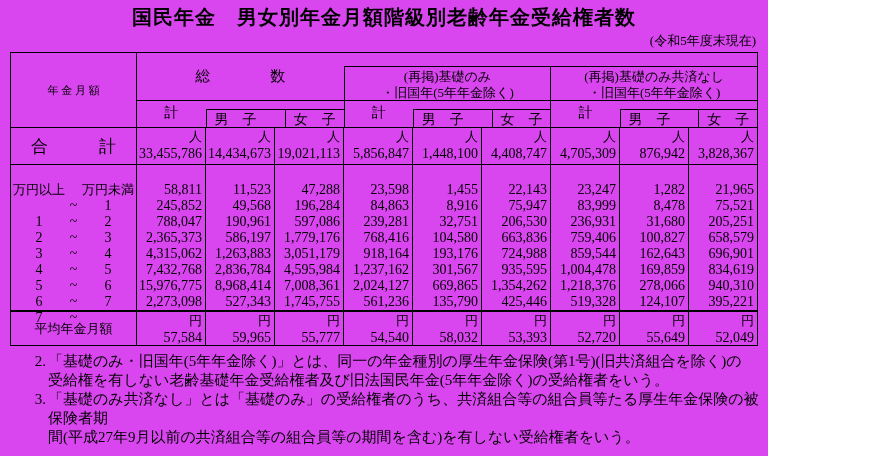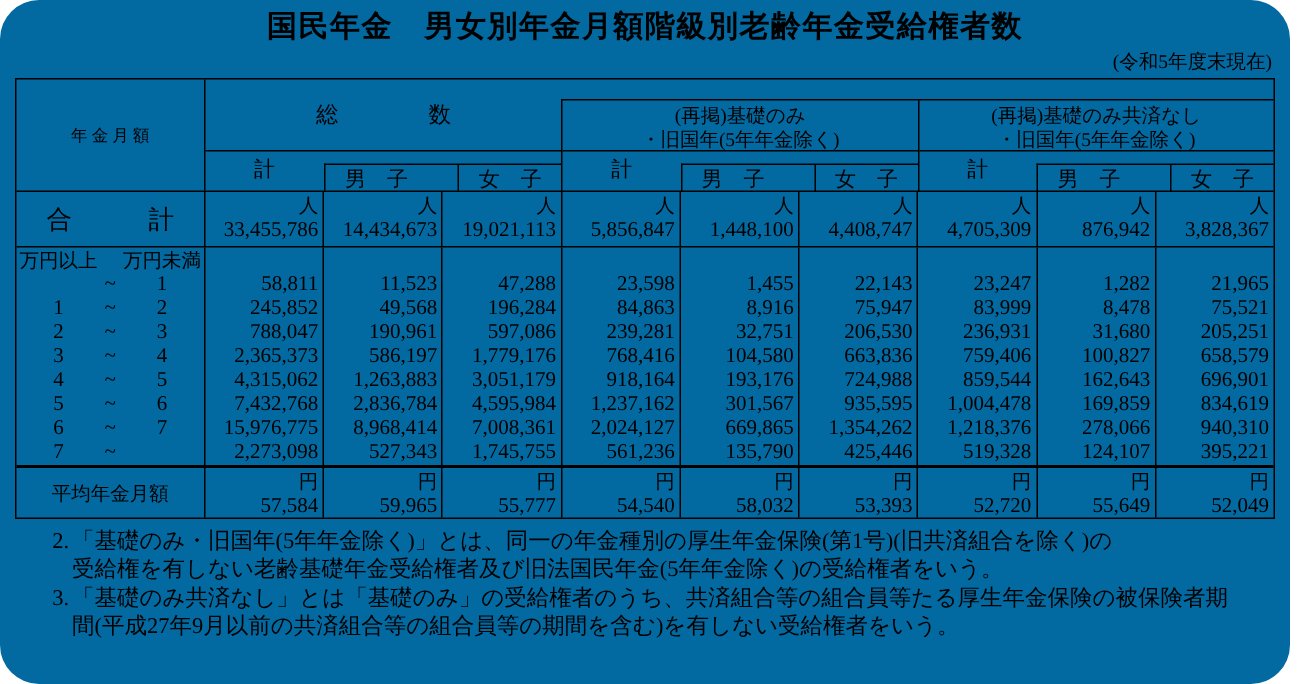--- a/index.html
+++ b/index.html
@@ -1,19 +1,19 @@
 <!DOCTYPE html>
 <html><head>
 <meta charset="utf-8">
 <style>
   html,body{margin:0;padding:0;background:#ffffff;}
   .page{
-    width:860px;height:456px;background:#0369a1;color:#000;
+    width:768px;height:456px;background:#d946ef;color:#000;
     font-family:"Liberation Serif","DejaVu Serif",serif;
-    position:relative;overflow:hidden;border-radius:26px;
+    position:relative;overflow:hidden;
   }
   .title{
     text-align:center;font-family:"Liberation Sans","DejaVu Sans",sans-serif;
     font-weight:bold;font-size:20px;letter-spacing:1px;padding-top:4px;
   }
   .asof{text-align:right;font-size:13px;margin:1px 12px 2px 0;padding-left:44px;}
 
   .tablewrap{margin:0 10px;border:1px solid #000;}
   
   .thead{display:flex;height:74px;border-bottom:1px solid #000;}
@@ -33,21 +33,21 @@
   .trow{display:grid;grid-template-columns:125px repeat(9,1fr);}
   .num{border-left:1px solid #000;text-align:right;padding-right:3px;font-size:14px;overflow:hidden;}
   .lblcell{display:flex;align-items:center;justify-content:center;font-size:17px;white-space:pre;}
   .total-row{height:36px;border-bottom:1px solid #000;}
   .total-row .unit,.avg-row .unit{line-height:17px;font-size:13px;}
   .total-row .val,.avg-row .val{line-height:18px;}
   .range-row{height:17px;}
   .range-row .blbl .rpart{font-size:13px;line-height:17px;}
   .brow{height:16px;}
   .brow .num{line-height:16px;}
-  .blbl{display:grid;grid-template-columns:56px 13px 56px;font-size:14px;line-height:16px;}
+  .blbl{display:grid;grid-template-columns:56px 13px 56px;font-size:14px;line-height:16px;margin-top:16px;}
   .blbl .rpart{text-align:center;white-space:pre;}
   .avg-row{height:33px;border-top:2px solid #000;}
   .avg-row .lblcell{font-size:13px;}
 
   
   .notes{margin:6px 4px 0 6px;font-size:15px;line-height:19px;}
   .note{display:flex;}
   .note .marker{width:40px;flex:none;text-align:right;white-space:pre;}
   .note .ntext{flex:1;white-space:pre-line;padding-left:2px;}
 </style>

